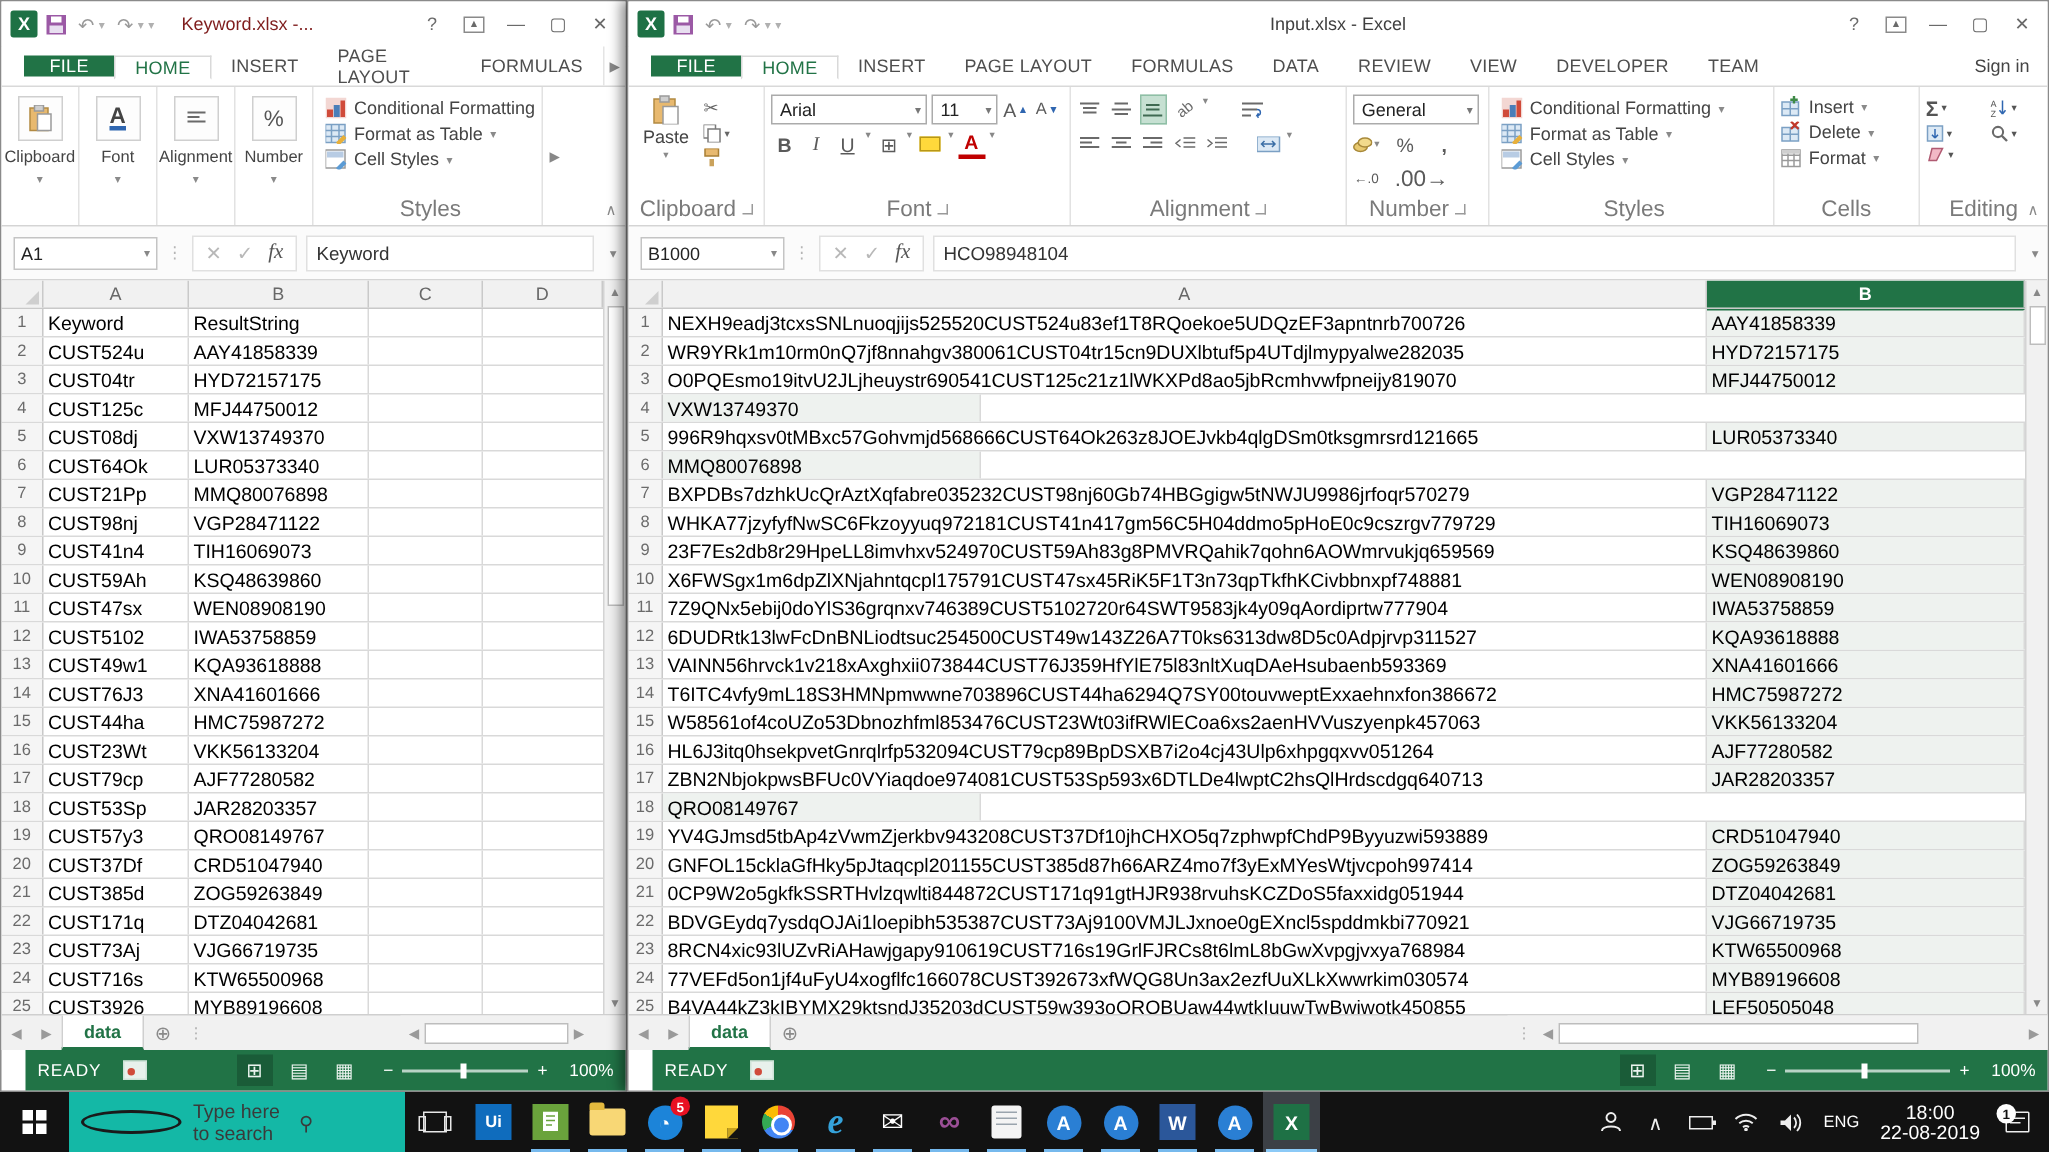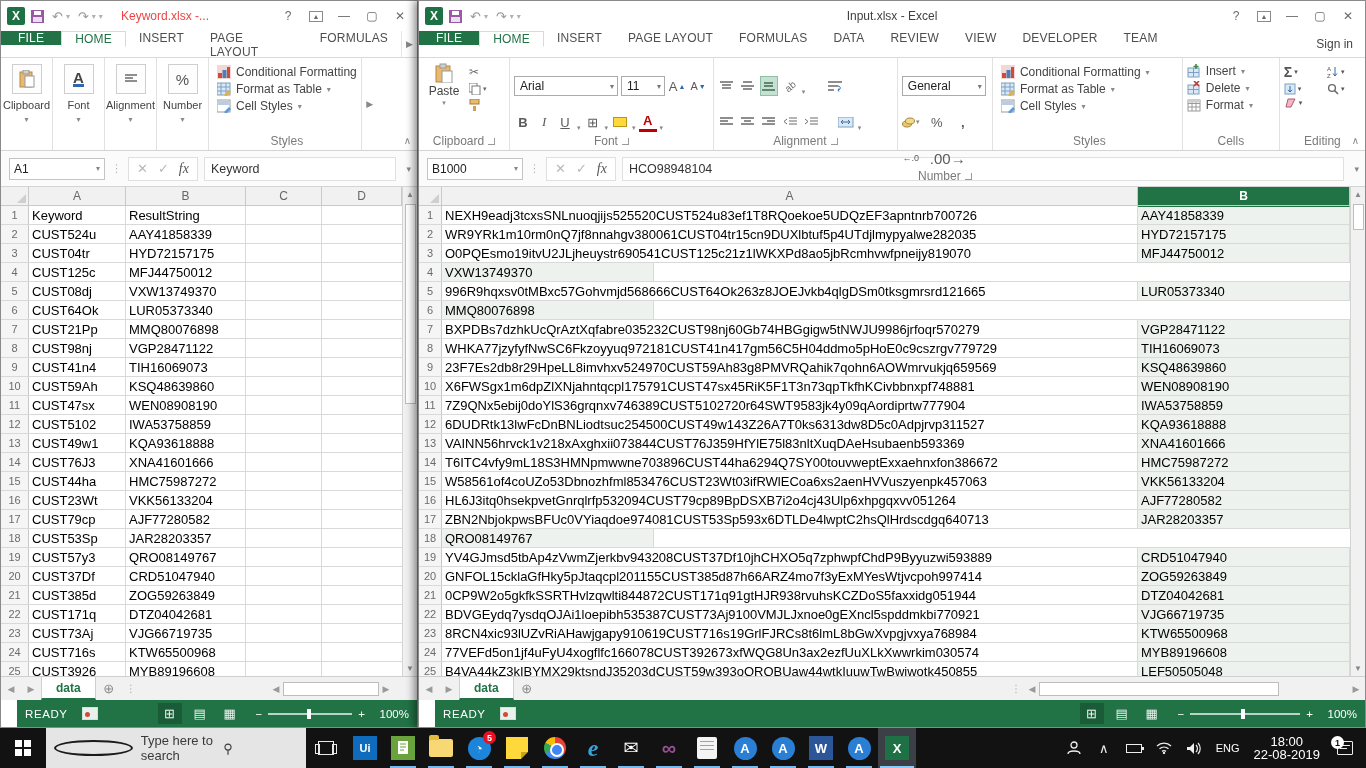--- a/index.html
+++ b/index.html
@@ -9,50 +9,50 @@
 #win-right{left:418px;width:948px;z-index:2;box-shadow:-4px 0 8px rgba(0,0,0,.45);}
 
 .titlebar{height:30px;display:flex;align-items:center;background:#fff;padding:0 4px;flex:0 0 auto;position:relative;}
 .xl-logo{width:18px;height:18px;background:#1e7145;color:#fff;font-weight:bold;font-size:12px;display:flex;align-items:center;justify-content:center;border-radius:2px;margin:0 6px 0 2px;}
 .qat{display:flex;align-items:center;gap:8px;color:#9a9a9a;font-size:13px;}
 .qat .chev{font-size:8px;color:#b0b0b0;margin-left:-5px;}
 .floppy{width:13px;height:13px;background:#9b59a5;position:relative;display:inline-block;}
 .floppy:before{content:"";position:absolute;left:3px;top:1px;width:7px;height:4px;background:#fff;}
 .floppy:after{content:"";position:absolute;left:2px;bottom:1px;width:9px;height:5px;background:#e8dff0;}
 .title-text{position:absolute;left:0;right:0;text-align:center;font-size:12px;color:#5f5f5f;pointer-events:none;}
-#win-left .title-text{left:120px;right:auto;color:#ef4444;}
+#win-left .title-text{left:120px;right:auto;color:#7f1d1d;}
 .winbtns{margin-left:auto;display:flex;align-items:center;gap:2px;z-index:3;}
 .winbtn{width:26px;height:20px;display:flex;align-items:center;justify-content:center;font-size:12px;color:#6a6a6a;}
 .ribopt{width:14px;height:11px;border:1px solid #8a8a8a;font-size:7px;display:flex;align-items:center;justify-content:center;color:#6a6a6a;}
 
 .tabrow{height:27px;display:flex;align-items:stretch;background:#fff;border-bottom:1px solid #d9d9d9;flex:0 0 auto;position:relative;}
-.tabs-list{display:flex;align-items:flex-start;}
+.tabs-list{display:flex;align-items:center;padding-left:15px;}
 .rtab{display:flex;align-items:center;padding:0 13px;font-size:12px;color:#4e4e4e;letter-spacing:.2px;}
 .rtab.file{background:#217346;color:#fff;padding:0 17px;}
 .rtab.active{background:#fff;color:#217346;border:1px solid #d9d9d9;border-bottom:1px solid #fff;margin-bottom:-1px;}
 .signin{margin-left:auto;display:flex;align-items:center;font-size:12px;color:#444;padding-right:12px;}
 .tab-overflow{margin-left:auto;width:16px;display:flex;align-items:center;justify-content:center;color:#888;font-size:9px;border-left:1px solid #e4e4e4;}
 
 .ribbon{height:93px;background:#fff;border-bottom:1px solid #d4d4d4;display:flex;flex:0 0 auto;position:relative;font-size:12px;color:#444;}
 .rgroup{display:flex;flex-direction:column;border-right:1px solid #e2e2e2;padding:2px 4px 0 4px;position:relative;}
-.rg-label{margin-top:auto;text-align:center;font-size:12px;color:#7a7a7a;padding:1px 0 2px;display:flex;align-items:center;justify-content:center;gap:4px;}
+.rg-label{margin-top:auto;text-align:center;font-size:15px;color:#7a7a7a;padding:1px 0 2px;display:flex;align-items:center;justify-content:center;gap:4px;}
 .dlg{width:7px;height:7px;border-right:1px solid #9a9a9a;border-bottom:1px solid #9a9a9a;display:inline-block;}
 
 .cgroup{width:52px;display:flex;flex-direction:column;align-items:center;border-right:1px solid #e2e2e2;padding-top:6px;}
 .cicon{width:30px;height:30px;border:1px solid #cfcfcf;display:flex;align-items:center;justify-content:center;font-size:15px;color:#555;background:#fdfdfd;}
 .clabel{font-size:11px;color:#444;margin-top:5px;white-space:nowrap;}
 .cchev{font-size:8px;color:#8a8a8a;margin-top:4px;}
 .styles-lines{display:flex;flex-direction:column;gap:3px;padding-top:5px;}
 .sline{display:flex;align-items:center;gap:5px;white-space:nowrap;font-size:12px;color:#444;}
 .sline .mini{width:14px;height:14px;flex:0 0 auto;}
 .sline .chev{font-size:8px;color:#8a8a8a;}
 .grp-overflow{width:16px;display:flex;align-items:center;justify-content:center;color:#888;font-size:9px;}
 .ribbon-collapse{position:absolute;right:6px;bottom:4px;font-size:10px;color:#8a8a8a;}
 
-.rrow{display:flex;align-items:flex-end;gap:3px;margin-top:16px;}
+.rrow{display:flex;align-items:flex-start;gap:3px;margin-top:3px;}
 .combo{height:20px;border:1px solid #ababab;background:#fff;display:flex;align-items:center;padding:0 3px 0 5px;font-size:12px;color:#222;gap:6px;}
 .combo .chev{font-size:8px;color:#777;margin-left:auto;}
 .tbtn{height:20px;min-width:18px;display:flex;align-items:center;justify-content:center;color:#5a5a5a;font-size:13px;gap:1px;}
 .tbtn .chev{font-size:7px;color:#8a8a8a;}
 .tbtn.on{background:#c6e0d2;border:1px solid #8fbfa6;}
 .paste-btn{width:42px;display:flex;flex-direction:column;align-items:center;font-size:12px;color:#444;padding-top:3px;gap:1px;}
 .mini-col{display:flex;flex-direction:column;gap:4px;padding:5px 2px 0 4px;font-size:12px;color:#666;}
 .mini-col span{display:flex;align-items:center;gap:2px;}
 .stk{display:flex;flex-direction:column;gap:3px;padding-top:4px;}
 .editing-grid{display:grid;grid-template-columns:auto auto;gap:3px 8px;padding-top:4px;font-size:12px;}
@@ -113,21 +113,21 @@
 .viewbtn.on{background:#1a5c38;}
 .zoomline{display:flex;align-items:center;gap:6px;margin-left:8px;}
 .ztrack{width:84px;height:2px;background:#b9d3c6;position:relative;}
 .zthumb{position:absolute;left:46%;top:-4px;width:4px;height:10px;background:#fff;}
 .zpct{width:38px;text-align:right;}
 
 #taskbar{position:absolute;left:0;bottom:0;width:1366px;height:40px;background:#121212;display:flex;align-items:stretch;z-index:10;}
 .tb-start{width:46px;display:flex;align-items:center;justify-content:center;}
 .winlogo{width:16px;height:16px;display:grid;grid-template-columns:7px 7px;grid-template-rows:7px 7px;gap:2px;}
 .winlogo i{background:#fff;}
-.tb-search{width:260px;background:#e5e5e5;display:flex;align-items:center;padding:0 8px;gap:8px;}
+.tb-search{width:224px;background:#14b8a6;display:flex;align-items:center;padding:0 8px;gap:8px;}
 .cortana{width:16px;height:16px;border:2px solid #1a1a1a;border-radius:50%;}
 .tb-search span{font-size:13px;color:#3a3a3a;flex:1;}
 .mic{font-size:13px;color:#3a3a3a;}
 .tb-taskview{width:40px;display:flex;align-items:center;justify-content:center;}
 .tvicon{width:16px;height:14px;border:1px solid #e8e8e8;position:relative;}
 .tvicon:before{content:"";position:absolute;left:-4px;top:2px;width:3px;height:8px;border:1px solid #e8e8e8;}
 .tvicon:after{content:"";position:absolute;right:-4px;top:2px;width:3px;height:8px;border:1px solid #e8e8e8;}
 .tb-app{width:38px;display:flex;align-items:center;justify-content:center;position:relative;}
 .tb-app.open:after{content:"";position:absolute;left:6px;right:6px;bottom:0;height:2px;background:#76b9ed;}
 .tb-app.active{background:#3c4046;}

